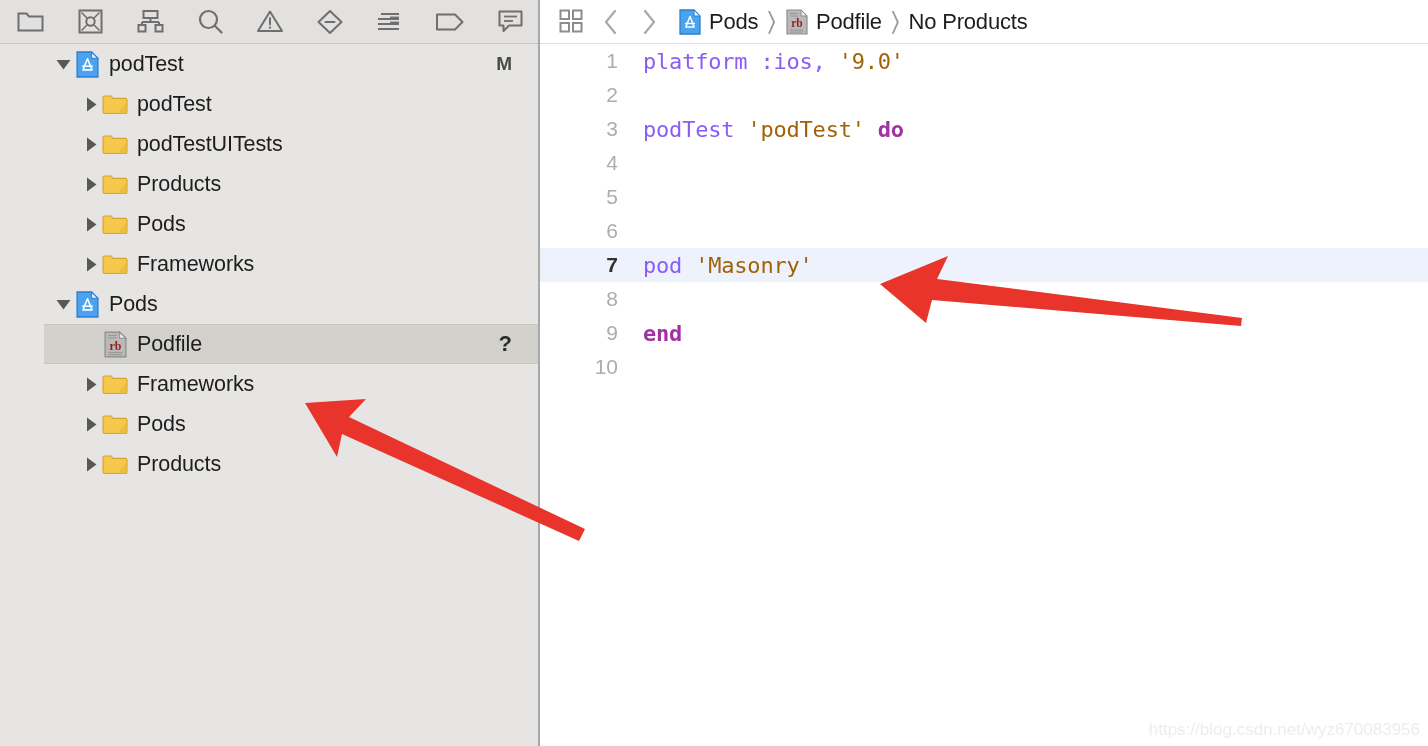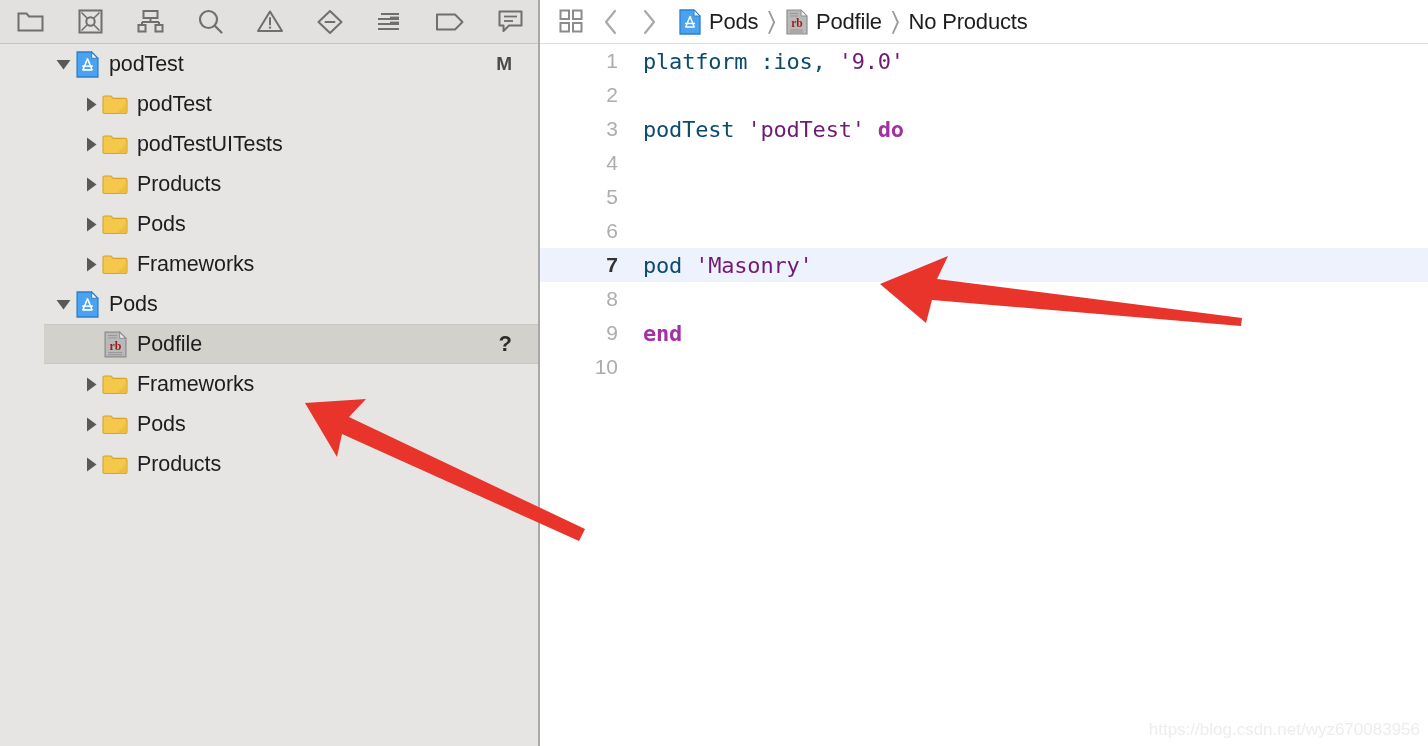--- a/index.html
+++ b/index.html
@@ -212,23 +212,23 @@
     color: #333333;
     font-weight: bold;
   }
   .code-text {
     padding-left: 25px;
     font-size: 22px;
     color: #000000;
     white-space: pre;
     letter-spacing: -0.2px;
   }
-  .tok-str { color: #701a75; }
+  .tok-str { color: #a16207; }
   .tok-kw  { color: #A231A2; font-weight: bold; }
-  .tok-plain { color: #0c4a6e; }
+  .tok-plain { color: #8b5cf6; }
 
   
   #arrows {
     position: absolute;
     left: 0; top: 0;
     width: 1428px;
     height: 746px;
     pointer-events: none;
   }
 

